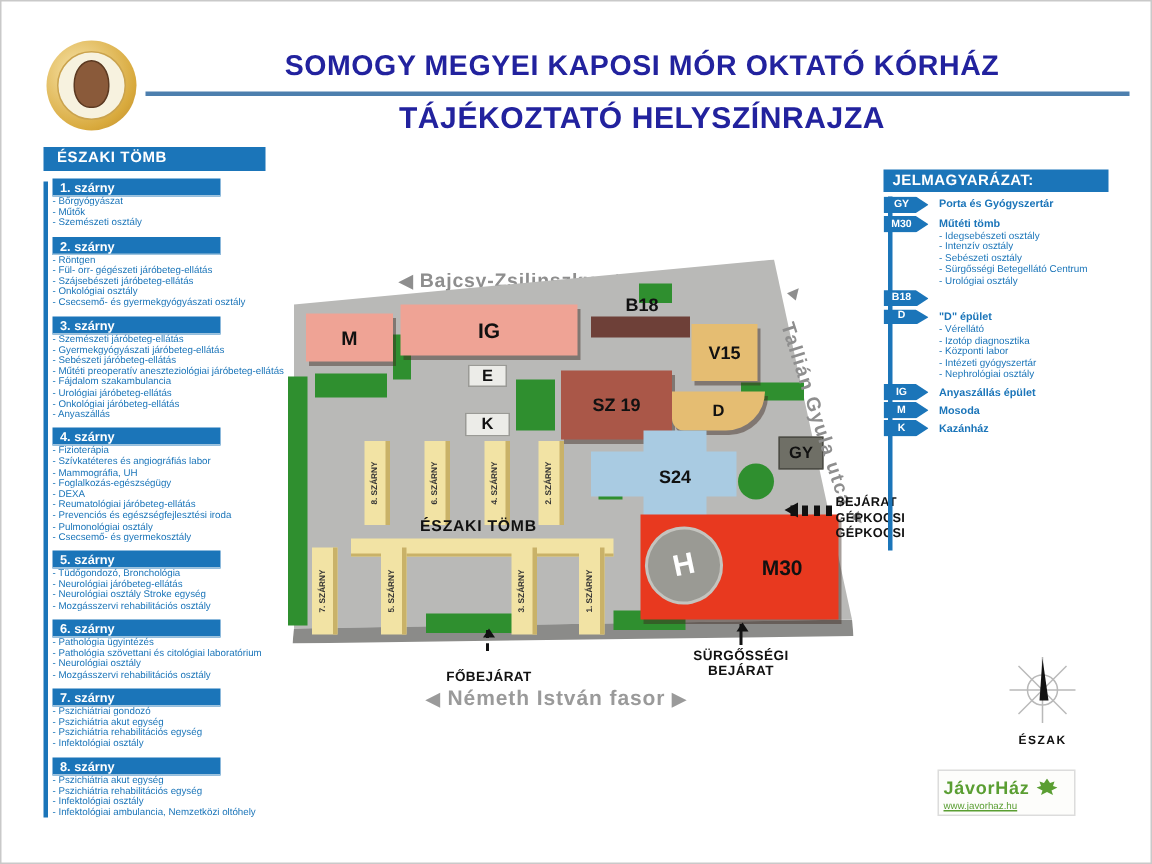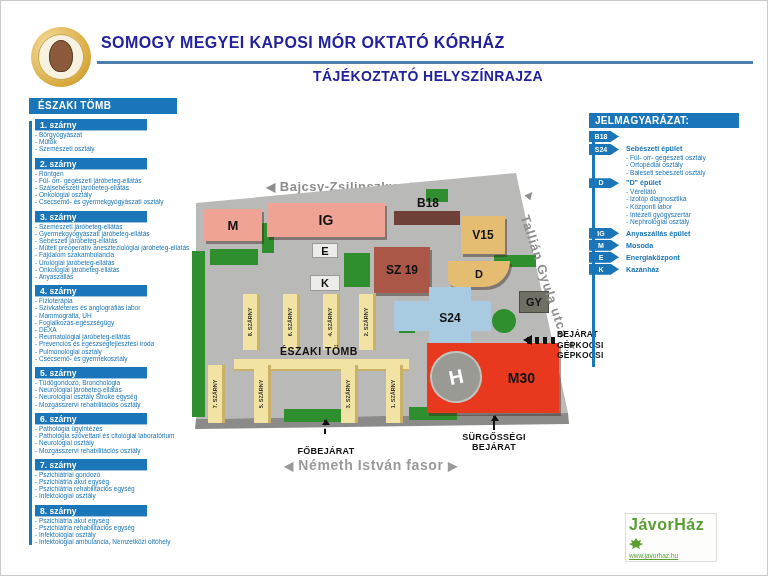--- a/index.html
+++ b/index.html
@@ -7,25 +7,25 @@
         font-family:"Liberation Sans",sans-serif;border:1px solid #c9c9c9;box-sizing:border-box;}
   [data-name]{box-sizing:border-box;}
 
   
   .logo{position:absolute;left:30px;top:26px;width:60px;height:60px;border-radius:50%;
         background:radial-gradient(circle at 35% 35%,#f7e3a8,#d8a93c 70%,#b8842a);}
   .logo .inner{position:absolute;left:7px;top:7px;width:46px;height:46px;border-radius:50%;
         background:#f7f2df;border:1px solid #caa34e;}
   .logo .bust{position:absolute;left:18px;top:13px;width:24px;height:32px;border-radius:50% 50% 45% 45%;
         background:#8a5a3a;border:1px solid #5c3a22;}
-  .title1{position:absolute;left:100px;right:12px;top:33px;text-align:left;
-        font-size:16px;font-weight:bold;letter-spacing:.4px;color:var(--title-navy,#22229e);}
+  .title1{position:absolute;left:100px;right:12px;top:33px;text-align:center;
+        font-size:19px;font-weight:bold;letter-spacing:.4px;color:var(--title-navy,#22229e);}
   .title-rule{position:absolute;left:96px;top:60px;width:656px;height:3px;background:var(--rule-blue,#4d7fae);}
   .title2{position:absolute;left:100px;right:12px;top:67px;text-align:center;
-        font-size:14px;font-weight:bold;letter-spacing:.4px;color:var(--title-navy,#22229e);}
+        font-size:20px;font-weight:bold;letter-spacing:.4px;color:var(--title-navy,#22229e);}
 
   
   .sb-head{position:absolute;left:28px;top:97px;width:148px;height:16px;background:var(--accent-blue,#1b75b9);
         color:#fff;font-size:10px;font-weight:bold;line-height:16px;padding-left:9px;letter-spacing:.4px;}
   .sb-vline{position:absolute;left:28px;top:120px;width:3px;height:424px;background:var(--accent-blue,#1b75b9);}
   .sidebar{position:absolute;left:34px;top:118px;width:168px;}
   .sb-sec{margin-bottom:5px;}
   .sb-sec-h{width:112px;height:12px;background:var(--accent-blue,#1b75b9);color:#fff;
         font-size:8.5px;font-weight:bold;line-height:12px;padding-left:5px;border-bottom:1px solid #9dc3de;}
   .sb-item{font-size:6.5px;line-height:7.2px;color:var(--accent-blue,#1b75b9);white-space:nowrap;}
@@ -84,21 +84,21 @@
   .badge.small{height:10px;line-height:10px;}
   .lg-text{margin-left:7px;width:128px;}
   .lg-title{font-size:7.2px;font-weight:bold;color:var(--accent-blue,#1b75b9);line-height:9.5px;}
   .lg-item{font-size:6.6px;line-height:7.6px;color:var(--accent-blue,#1b75b9);}
   .lg-item::before{content:"- ";}
 
   
   .compass{position:absolute;left:664px;top:436px;width:60px;text-align:center;}
   .compass-label{font-size:8px;font-weight:bold;color:#111;letter-spacing:1px;margin-top:1px;}
   .footer-logo{position:absolute;left:624px;top:512px;width:92px;border:1px solid #dcdcdc;padding:2px 3px;background:#fdfdfb;}
-  .brand{font-size:16px;font-weight:bold;color:#5a9e32;letter-spacing:.5px;display:inline-block;}
+  .brand{font-size:12px;font-weight:bold;color:#5a9e32;letter-spacing:.5px;display:inline-block;}
   .brand-url{font-size:6.5px;color:#5a9e32;text-decoration:underline;}
 </style>
 </head>
 <body>
 
 <div class="page" data-name="site-plan-page">
 
   <div class="logo" data-name="hospital-logo">
     <div class="inner" data-name="hospital-logo-inner"></div>
     <div class="bust" data-name="hospital-logo-portrait-icon"></div>
@@ -226,21 +226,21 @@
     </div>
     <div class="bld edge" data-name="building-v15" style="left:267px;top:55px;width:44px;height:38px;background:var(--building-tan,#e5bd72);font-size:12px;">
       <span class="bld-label" data-name="building-label">V15</span>
     </div>
     <div class="bld" data-name="building-e" style="left:118px;top:82px;width:26px;height:15px;background:#ececе8;background:#ececе8;background:#ececE8;border:1px solid #9a9a96;font-size:11px;">
       <span class="bld-label" data-name="building-label">E</span>
     </div>
     <div class="bld" data-name="building-k" style="left:116px;top:114px;width:30px;height:16px;background:#ececE8;border:1px solid #9a9a96;font-size:11px;">
       <span class="bld-label" data-name="building-label">K</span>
     </div>
-    <div class="bld edge" data-name="building-sz19" style="left:180px;top:86px;width:56px;height:46px;background:var(--building-brick,#aa5748);font-size:12px;color:#111;">
+    <div class="bld edge" data-name="building-sz19" style="left:180px;top:86px;width:74px;height:46px;background:var(--building-brick,#aa5748);font-size:12px;color:#111;">
       <span class="bld-label" data-name="building-label">SZ 19</span>
     </div>
     <div class="bld edge" data-name="building-d" style="left:254px;top:100px;width:62px;height:26px;background:var(--building-tan,#e5bd72);border-radius:0 0 26px 8px;font-size:11px;">
       <span class="bld-label" data-name="building-label">D</span>
     </div>
     <div class="bld" data-name="building-gy" style="left:325px;top:130px;width:30px;height:22px;background:#6f6f66;border:1px solid #4c4c45;font-size:11px;">
       <span class="bld-label" data-name="building-label">GY</span>
     </div>
     <div class="bld" data-name="building-s24-horizontal" style="left:200px;top:140px;width:97px;height:30px;background:var(--building-lightblue,#a9cbe2);"></div>
     <div class="bld" data-name="building-s24" style="left:235px;top:126px;width:42px;height:62px;background:var(--building-lightblue,#a9cbe2);font-size:12px;">
@@ -303,33 +303,41 @@
   <div class="bejarat" data-name="vehicle-entrance-label">
     <div data-name="vehicle-entrance-line1">BEJÁRAT</div>
     <div data-name="vehicle-entrance-line2">GÉPKOCSI</div>
     <div data-name="vehicle-entrance-line3">GÉPKOCSI</div>
   </div>
 
   <div class="legend" data-name="legend-panel">
     <div class="lg-head" data-name="legend-header">JELMAGYARÁZAT:</div>
     <div class="lg-vline" data-name="legend-vertical-line"></div>
     <div class="lg-rows" data-name="legend-rows">
+      <div class="lg-row" data-name="legend-entry-gy">
+        <div class="badge" data-name="legend-badge">GY</div>
+        <div class="lg-text">
+            <div class="lg-title" data-name="legend-title">Porta és Gyógyszertár</div>
+          </div>
+      </div>
+      <div class="lg-row" data-name="legend-entry-m30">
+        <div class="badge" data-name="legend-badge">M30</div>
+        <div class="lg-text">
+          <div class="lg-title" data-name="legend-title">Műtéti tömb</div>
+          <div>
+              <div class="lg-item" data-name="legend-item">Idegsebészeti osztály</div>
+              <div class="lg-item" data-name="legend-item">Intenzív osztály</div>
+              <div class="lg-item" data-name="legend-item">Sebészeti osztály</div>
+              <div class="lg-item" data-name="legend-item">Sürgősségi Betegellátó Centrum</div>
+              <div class="lg-item" data-name="legend-item">Urológiai osztály</div>
+            </div>
+        </div>
+      </div>
       <div class="lg-row" data-name="legend-entry-b18">
         <div class="badge" data-name="legend-badge">B18</div>
-      </div>
-      <div class="lg-row" data-name="legend-entry-s24">
-        <div class="badge" data-name="legend-badge">S24</div>
-        <div class="lg-text">
-          <div class="lg-title" data-name="legend-title">Sebészeti épület</div>
-          <div>
-              <div class="lg-item" data-name="legend-item">Fül- orr- gégészeti osztály</div>
-              <div class="lg-item" data-name="legend-item">Ortopédiai osztály</div>
-              <div class="lg-item" data-name="legend-item">Baleseti sebészeti osztály</div>
-            </div>
-        </div>
       </div>
       <div class="lg-row" data-name="legend-entry-d">
         <div class="badge small" data-name="legend-badge">D</div>
         <div class="lg-text">
           <div class="lg-title" data-name="legend-title">"D" épület</div>
           <div>
               <div class="lg-item" data-name="legend-item">Vérellátó</div>
               <div class="lg-item" data-name="legend-item">Izotóp diagnosztika</div>
               <div class="lg-item" data-name="legend-item">Központi labor</div>
               <div class="lg-item" data-name="legend-item">Intézeti gyógyszertár</div>
@@ -342,35 +350,42 @@
         <div class="lg-text">
             <div class="lg-title" data-name="legend-title" style="line-height:11px;">Anyaszállás épület</div>
           </div>
       </div>
       <div class="lg-row" data-name="legend-entry-m" style="margin-bottom:1px;">
         <div class="badge" data-name="legend-badge">M</div>
         <div class="lg-text">
             <div class="lg-title" data-name="legend-title" style="line-height:11px;">Mosoda</div>
           </div>
       </div>
-      <div class="lg-row" data-name="legend-entry-e" style="margin-bottom:1px;">
-        <div class="badge" data-name="legend-badge">E</div>
-        <div class="lg-text">
-            <div class="lg-title" data-name="legend-title" style="line-height:11px;">Energiaközpont</div>
-          </div>
-      </div>
       <div class="lg-row" data-name="legend-entry-k">
         <div class="badge" data-name="legend-badge">K</div>
         <div class="lg-text">
             <div class="lg-title" data-name="legend-title" style="line-height:11px;">Kazánház</div>
           </div>
       </div>
     </div>
   </div>
 
+  <div class="compass" data-name="compass">
+    <svg width="46" height="46" viewBox="0 0 46 46" data-name="compass-rose-icon">
+      <g stroke="#b9b9b9" stroke-width="1">
+        <line x1="23" y1="1" x2="23" y2="45"></line>
+          <line x1="1" y1="23" x2="45" y2="23"></line>
+        <line x1="7" y1="7" x2="39" y2="39"></line>
+          <line x1="39" y1="7" x2="7" y2="39"></line>
+      </g>
+      <circle cx="23" cy="23" r="10" fill="none" stroke="#b9b9b9"></circle>
+      <polygon points="23,2 27,30 21,30" fill="#111"></polygon>
+    </svg>
+    <div class="compass-label" data-name="compass-label">ÉSZAK</div>
+  </div>
 
   <div class="footer-logo" data-name="footer-brand">
     <span class="brand" data-name="brand-name">JávorHáz</span>
     <svg width="14" height="12" viewBox="0 0 14 12" style="vertical-align:middle" data-name="leaf-icon">
       <path d="M7 0 L9 3 L12 2 L11 5 L14 6 L10 8 L11 11 L7 9 L3 11 L4 8 L0 6 L3 5 L2 2 L5 3 Z" fill="#5a9e32"></path>
     </svg>
     <div class="brand-url" data-name="brand-url">www.javorhaz.hu</div>
   </div>
 
 </div>

